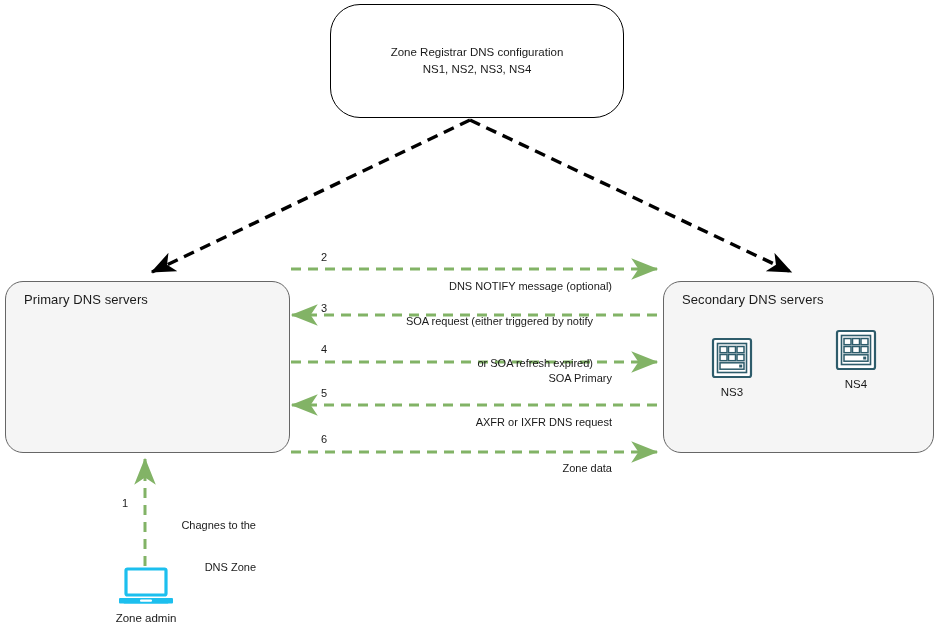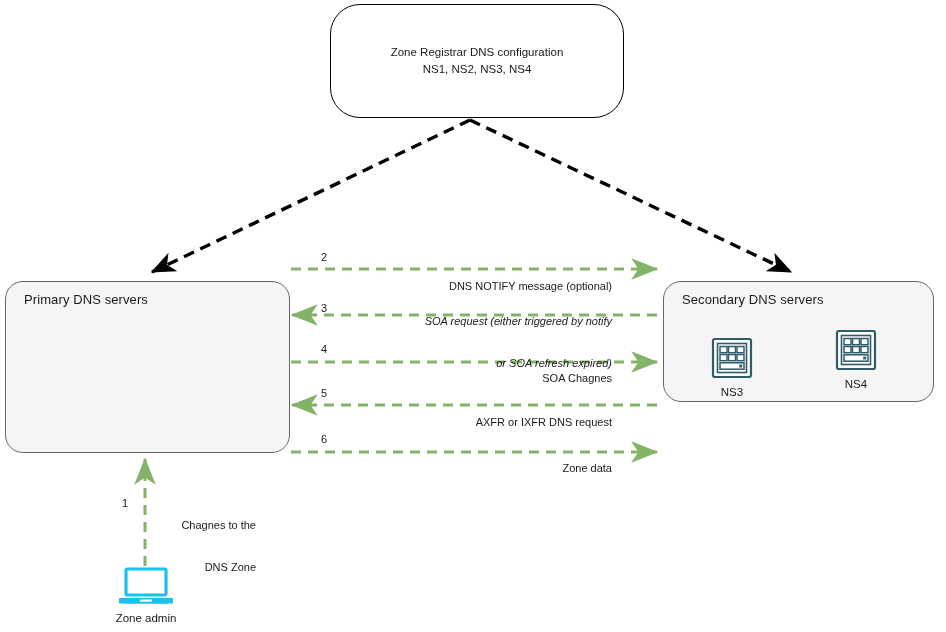--- a/index.html
+++ b/index.html
@@ -49,21 +49,21 @@
       <div>NS1, NS2, NS3, NS4</div>
     </div>
   </div>
 
   <div class="node-box" style="left:5px;top:281px;width:285px;height:172px;">
     <div class="box-title">Primary DNS servers</div>
   </div>
 
 
 
-  <div class="node-box" style="left:663px;top:281px;width:271px;height:121px;">
+  <div class="node-box" style="left:663px;top:281px;width:271px;height:172px;">
     <div class="box-title">Secondary DNS servers</div>
   </div>
 
   <div class="server-unit" style="left:687px;top:336px;">
     <svg class="server-icon" width="44" height="44" viewBox="0 0 44 44">
       <rect x="3" y="3" width="38" height="38" rx="2" ry="2" fill="#ffffff" stroke="#2e5c6b" stroke-width="2.2"></rect>
       <rect x="7.5" y="7.5" width="29" height="29" fill="none" stroke="#2e5c6b" stroke-width="1.6"></rect>
       <rect x="10" y="10.5" width="7" height="6.2" fill="none" stroke="#2e5c6b" stroke-width="1.5"></rect>
       <rect x="18.5" y="10.5" width="7" height="6.2" fill="none" stroke="#2e5c6b" stroke-width="1.5"></rect>
       <rect x="27" y="10.5" width="7" height="6.2" fill="none" stroke="#2e5c6b" stroke-width="1.5"></rect>
@@ -137,28 +137,28 @@
     <div>Chagnes to the</div>
     <div>DNS Zone</div>
   </div>
 
   <div class="seq-num" style="left:317px;top:251px;width:14px;">2</div>
   <div class="edge-label" style="left:348px;top:251px;width:264px;">
     <div>DNS NOTIFY message (optional)</div>
   </div>
 
   <div class="seq-num" style="left:317px;top:302px;width:14px;">3</div>
-  <div class="edge-label" style="left:348px;top:286px;width:264px;font-style:italic;">
+  <div class="edge-label" style="left:329px;top:286px;width:264px;">
     <div>SOA request (either triggered by notify</div>
     <div>or SOA refresh expired)</div>
   </div>
 
   <div class="seq-num" style="left:317px;top:343px;width:14px;">4</div>
   <div class="edge-label" style="left:348px;top:343px;width:264px;">
-    <div>SOA Chagnes</div>
+    <div>SOA Primary</div>
   </div>
 
   <div class="seq-num" style="left:317px;top:387px;width:14px;">5</div>
   <div class="edge-label" style="left:348px;top:387px;width:264px;">
     <div>AXFR or IXFR DNS request</div>
   </div>
 
   <div class="seq-num" style="left:317px;top:433px;width:14px;">6</div>
   <div class="edge-label" style="left:348px;top:433px;width:264px;">
     <div>Zone data</div>

